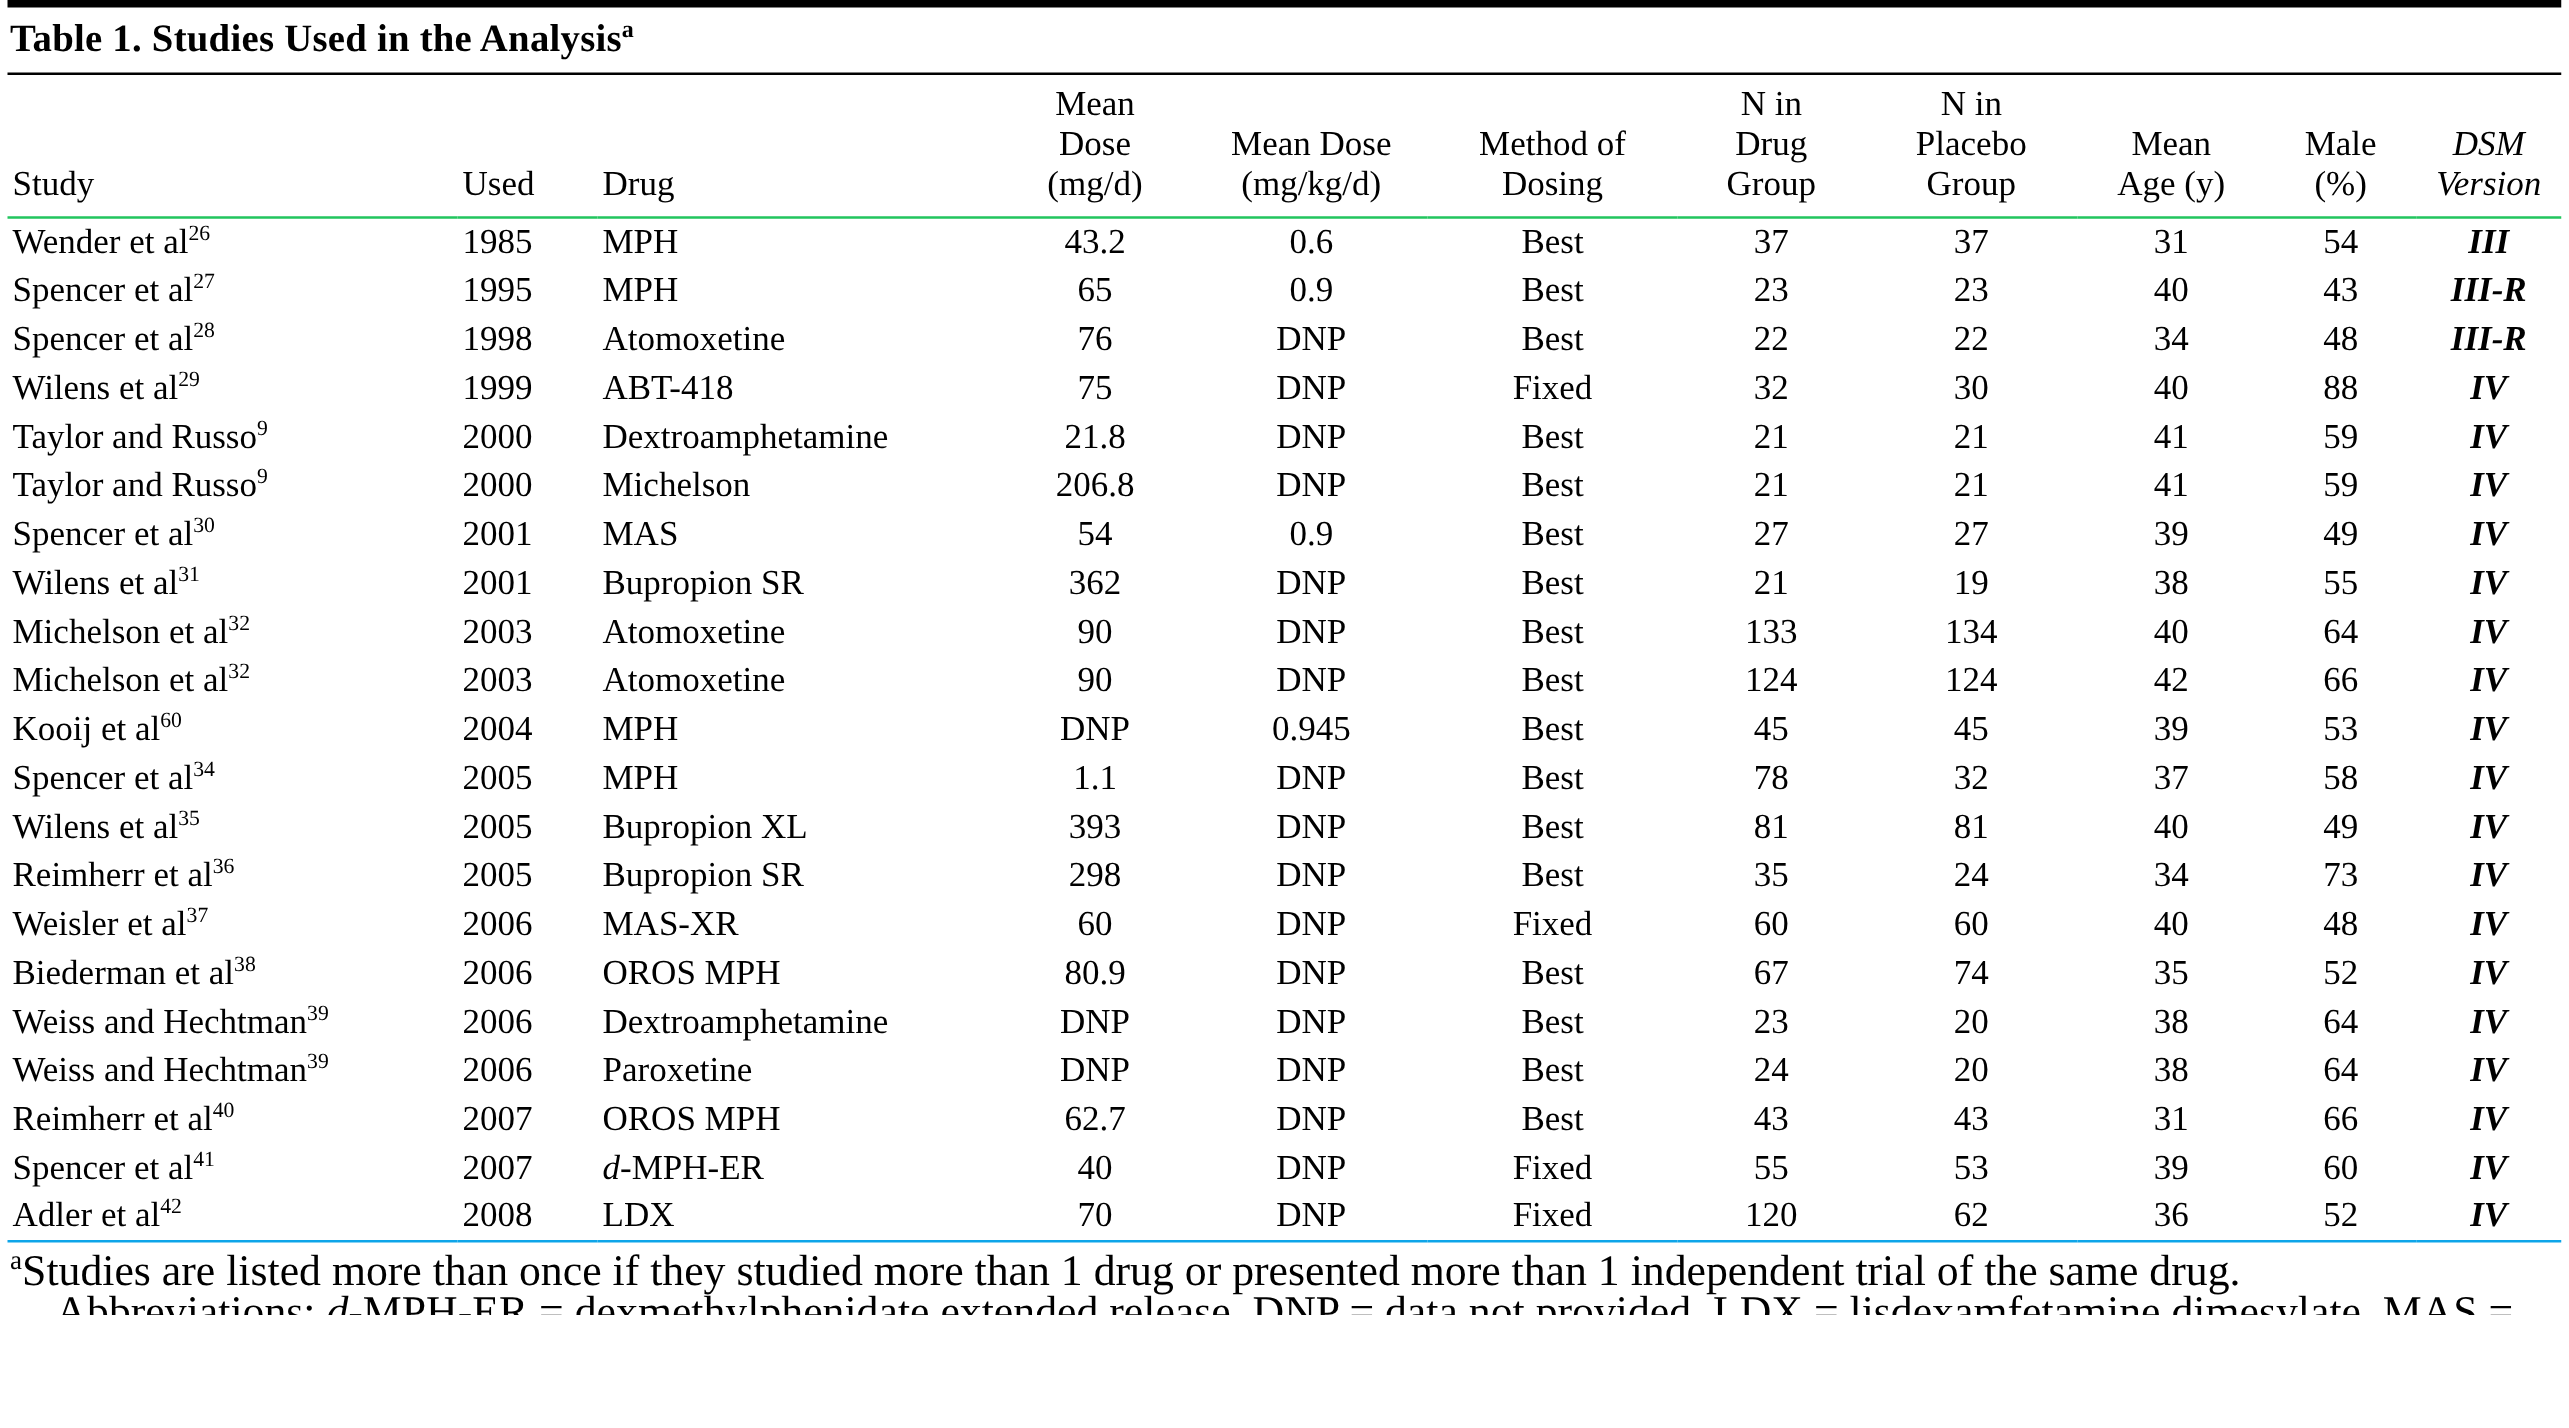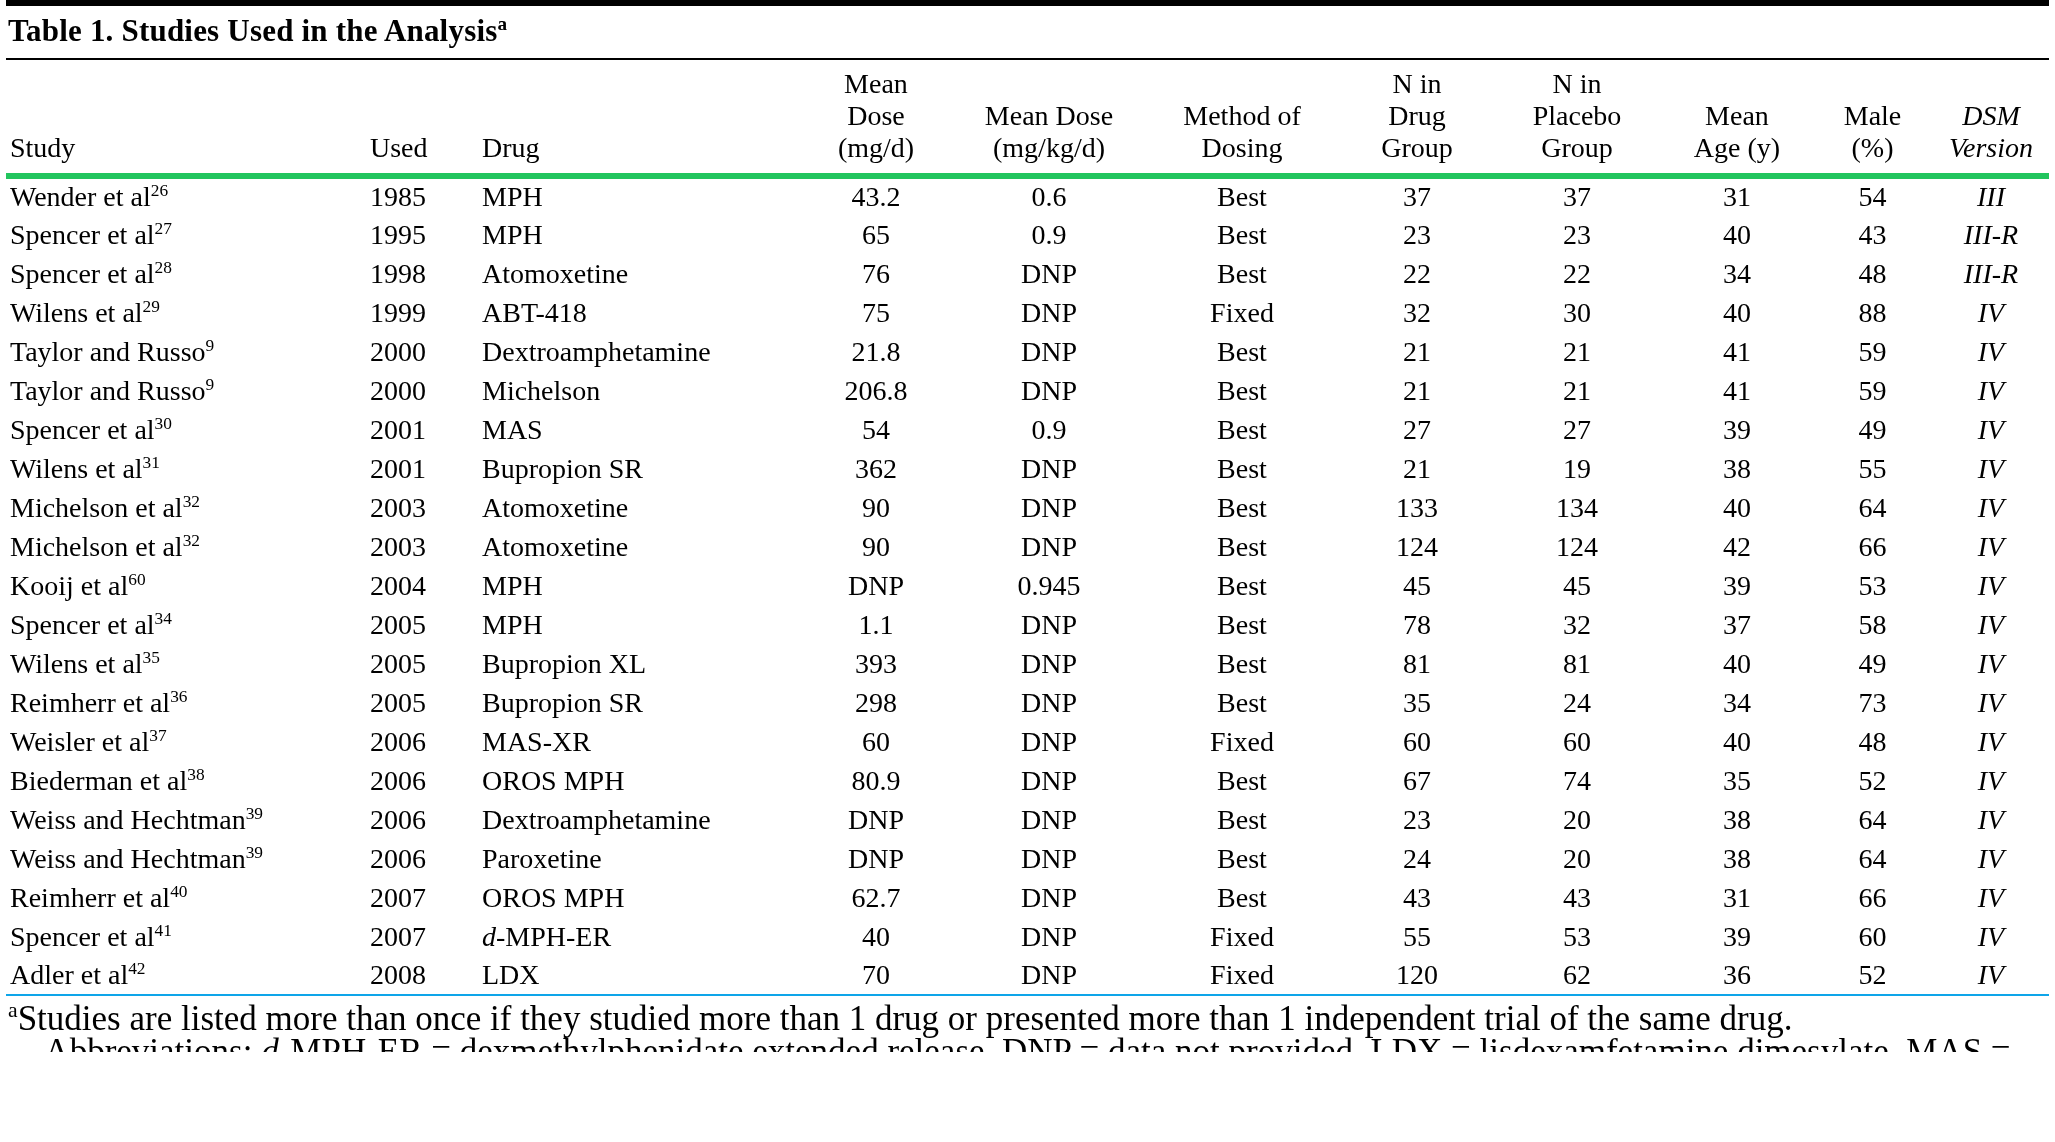--- a/index.html
+++ b/index.html
@@ -30,33 +30,33 @@
     border-collapse: collapse;
     table-layout: fixed;
     font-size: 28px;
   }
   table.studies thead th {
     font-weight: normal;
     vertical-align: bottom;
     white-space: pre-line;
     line-height: 1.14;
     padding: 8px 4px 9px 4px;
-    border-bottom: 6px solid #22c55e;
+    border-bottom: 2px solid #22c55e;
   }
   table.studies tbody { border-bottom: 2px solid #0ea5e9; }
   table.studies tbody td {
     height: 39px;
     padding: 0 4px;
     line-height: 1.05;
     white-space: nowrap;
     overflow: hidden;
   }
   .a-left   { text-align: left; }
   .a-center { text-align: center; }
-  .dsm { font-style: italic; }
+  .dsm { font-style: italic; font-weight: bold; }
   td sup, .title sup, .fn sup { font-size: 0.62em; vertical-align: super; line-height: 0; }
 
   .footnotes { padding: 6px 2px 8px 2px; font-size: 35px; line-height: 33px; }
   .fn { margin: 0; }
   .fn.abbr { padding-left: 30px; text-indent: -30px; text-align: center; }
 </style>
 </head>
 <body>
 
 <div class="page">

